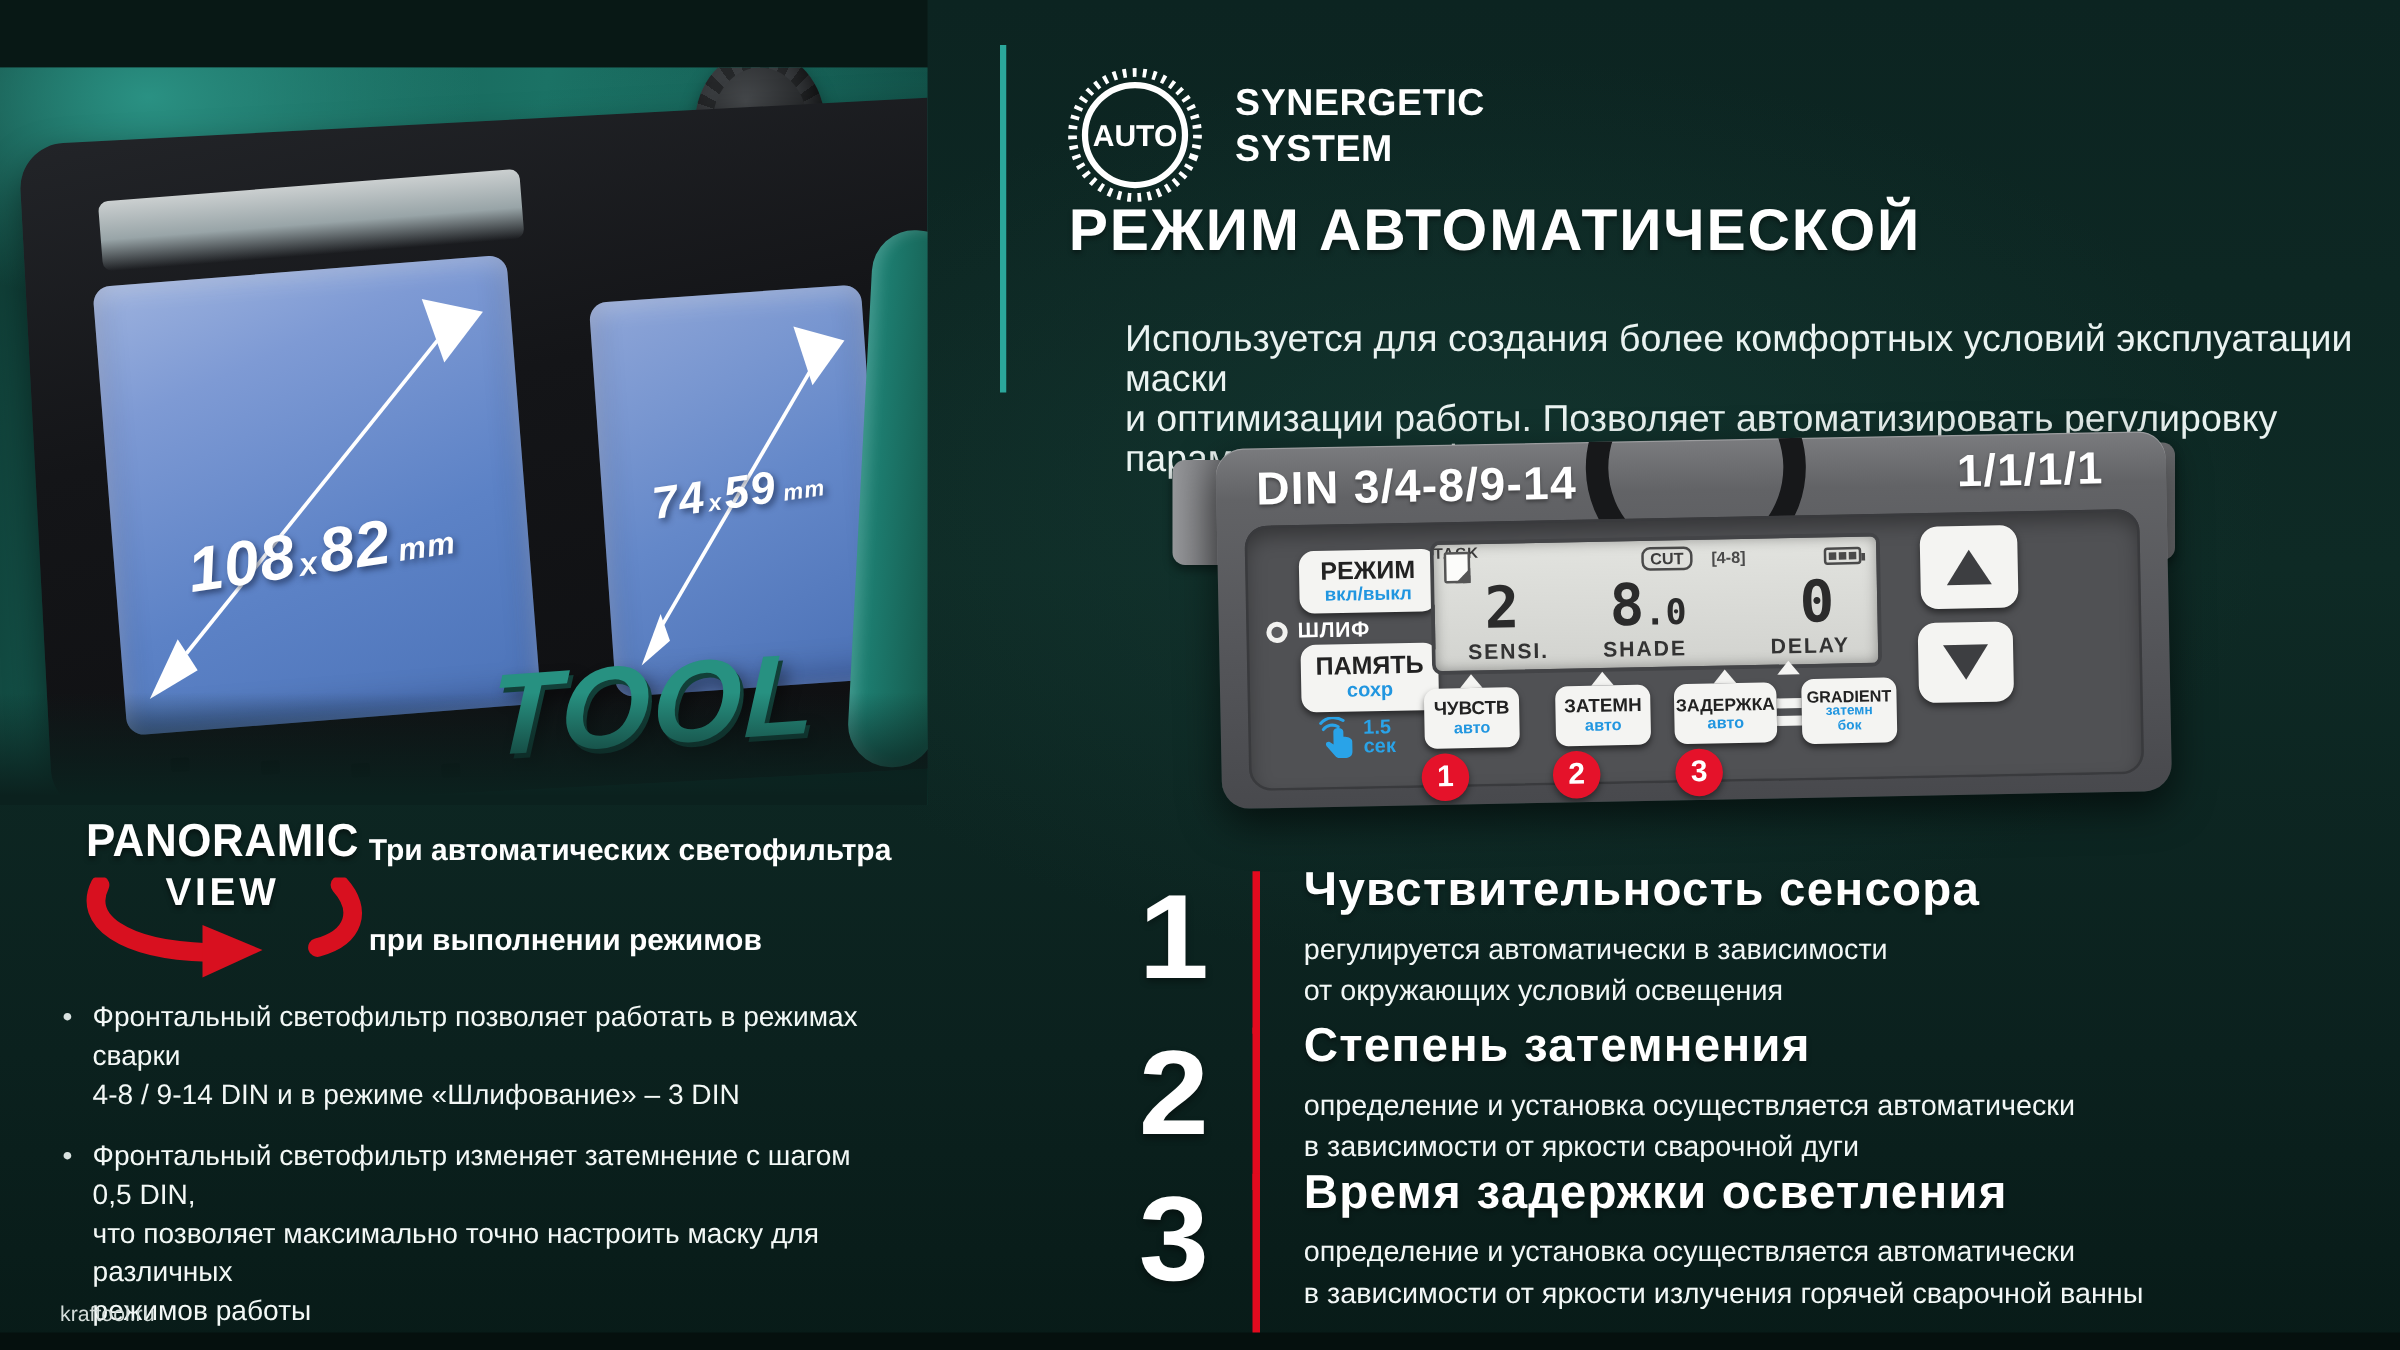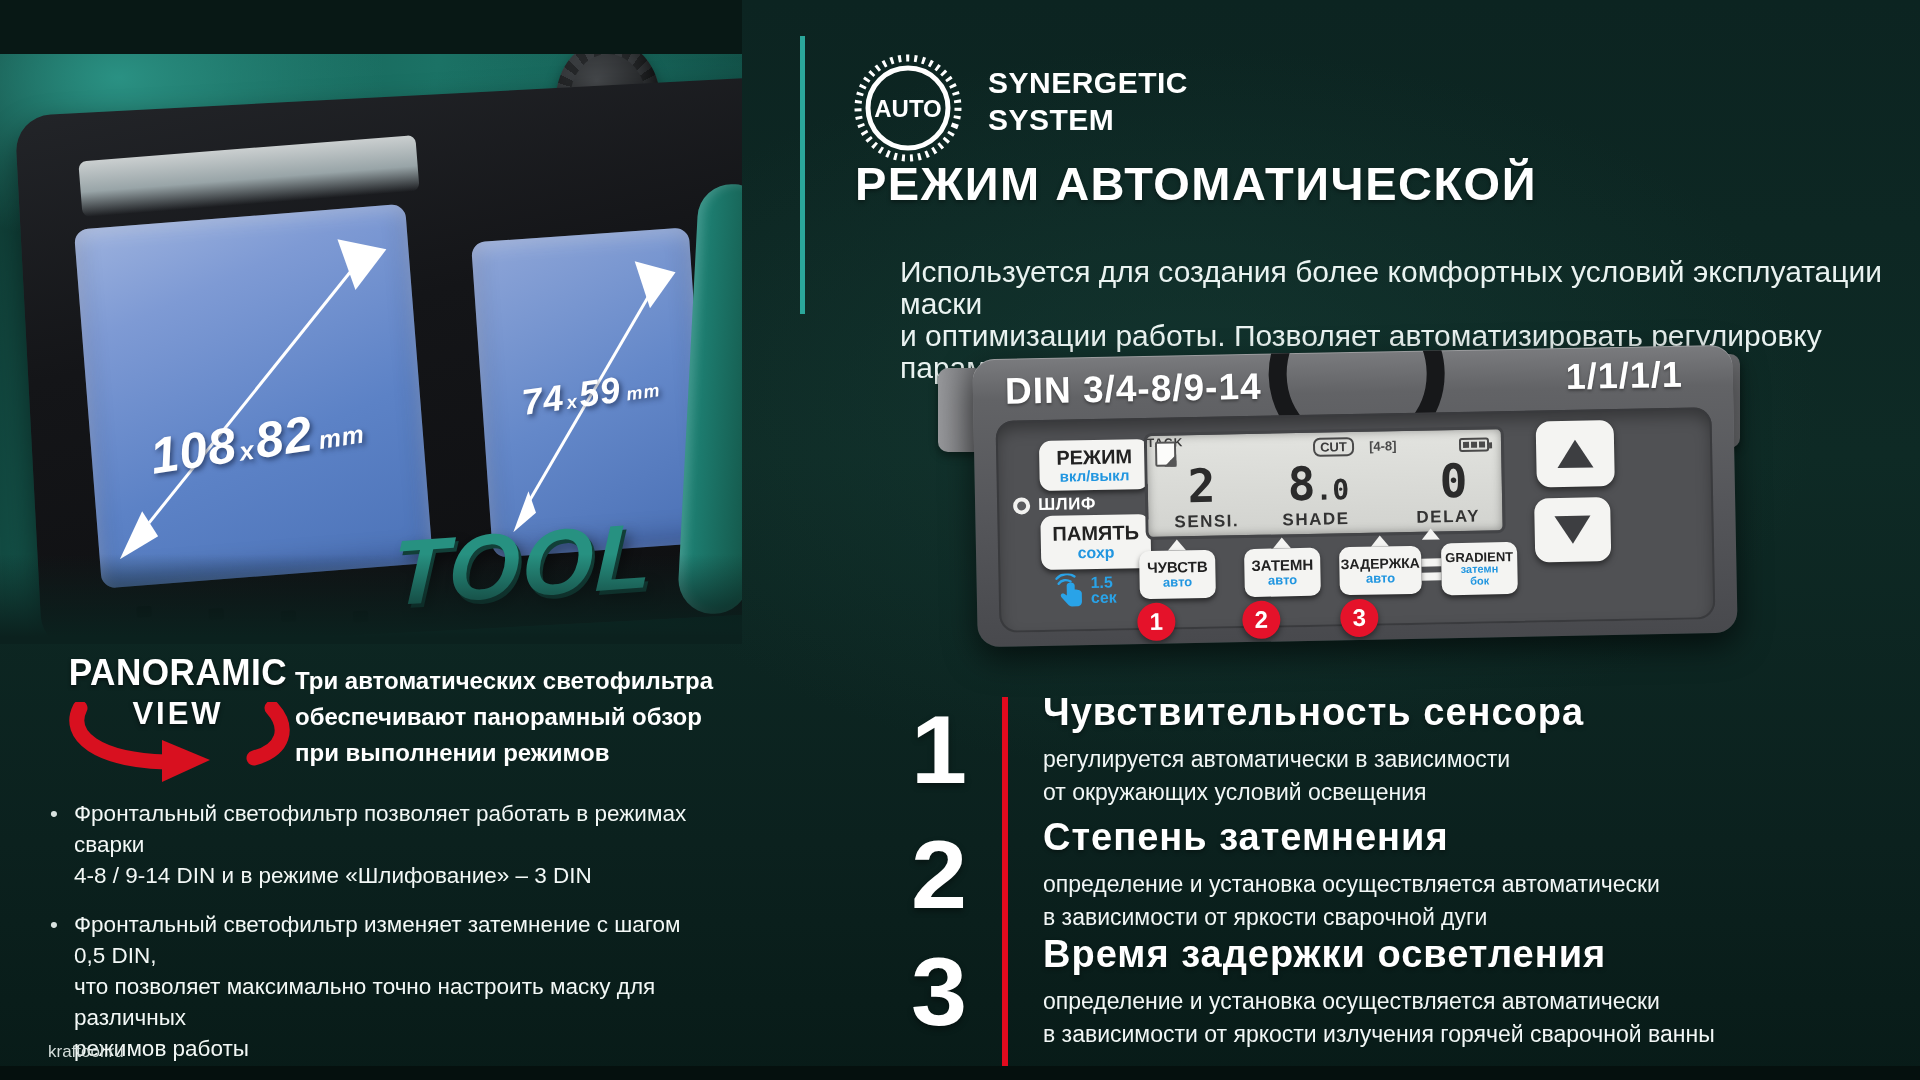--- a/index.html
+++ b/index.html
@@ -355,21 +355,21 @@
     <path d="M214 6 C 232 26, 226 48, 196 56" fill="none" stroke="#d8101f" stroke-width="15" stroke-linecap="round"></path>
     <polygon points="104,38 152,58 104,80" fill="#d8101f"></polygon>
   </svg>
   <div class="abs pano-logo">
     <div class="p1">PANORAMIC</div>
     <div class="p2">VIEW</div>
   </div>
 
   <div class="abs pano-text">
     <span>Три автоматических светофильтра</span><br>
-    <span>обеспечивают панорамный обзор</span><br>
+    <br>
     <span>при выполнении режимов</span>
   </div>
 
   <ul class="abs bullets">
     <li>
       <span class="dot">•</span>
       <span><span>Фронтальный светофильтр позволяет работать в режимах сварки</span><br><span>4-8 / 9-14 DIN и в режиме «Шлифование» – 3 DIN</span></span>
     </li>
     <li>
       <span class="dot">•</span>

